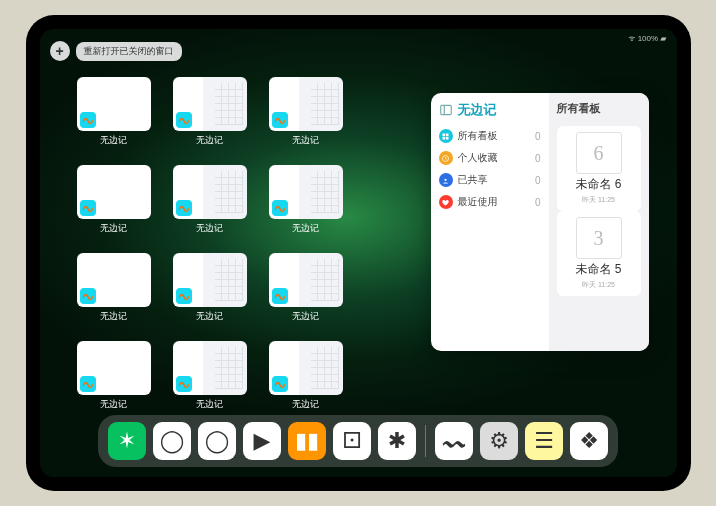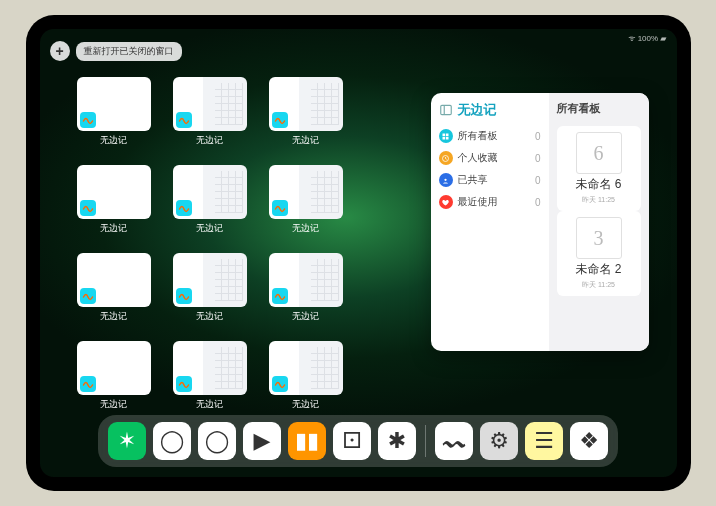--- a/index.html
+++ b/index.html
@@ -365,21 +365,21 @@
       <div class="panel-right">
         <div class="right-title">所有看板</div>
         <div id="boards">
             <div class="board-card">
               <div class="board-preview">6</div>
               <div class="board-name">未命名 6</div>
               <div class="board-sub">昨天 11:25</div>
             </div>
             <div class="board-card">
               <div class="board-preview">3</div>
-              <div class="board-name">未命名 2</div>
+              <div class="board-name">未命名 5</div>
               <div class="board-sub">昨天 11:25</div>
             </div>
           </div>
       </div>
     </div>
 
     <div class="dock">
       <div id="dock-apps" style="display:flex;gap:7px;">
           <div class="dock-icon" style="background: rgb(7, 193, 96); color: rgb(255, 255, 255);">✶</div>
           <div class="dock-icon" style="background: rgb(255, 255, 255); color: rgb(51, 51, 51);">◯</div>

